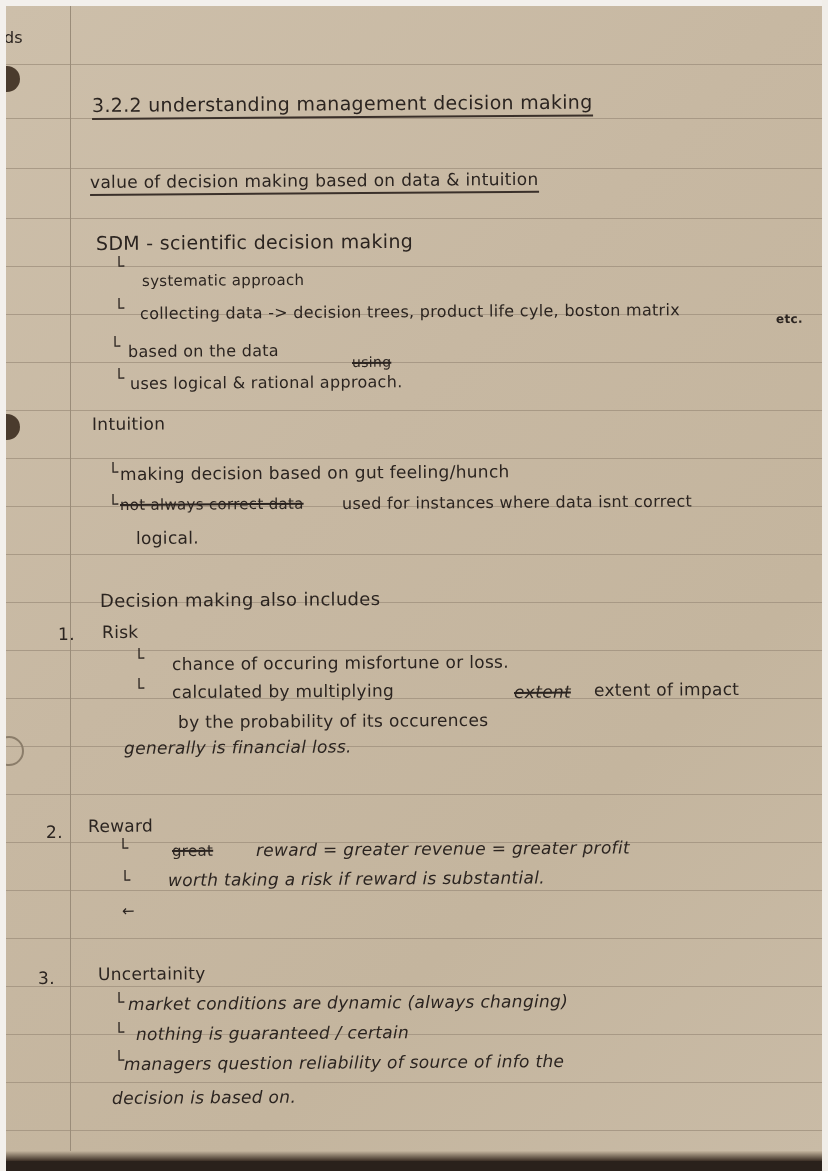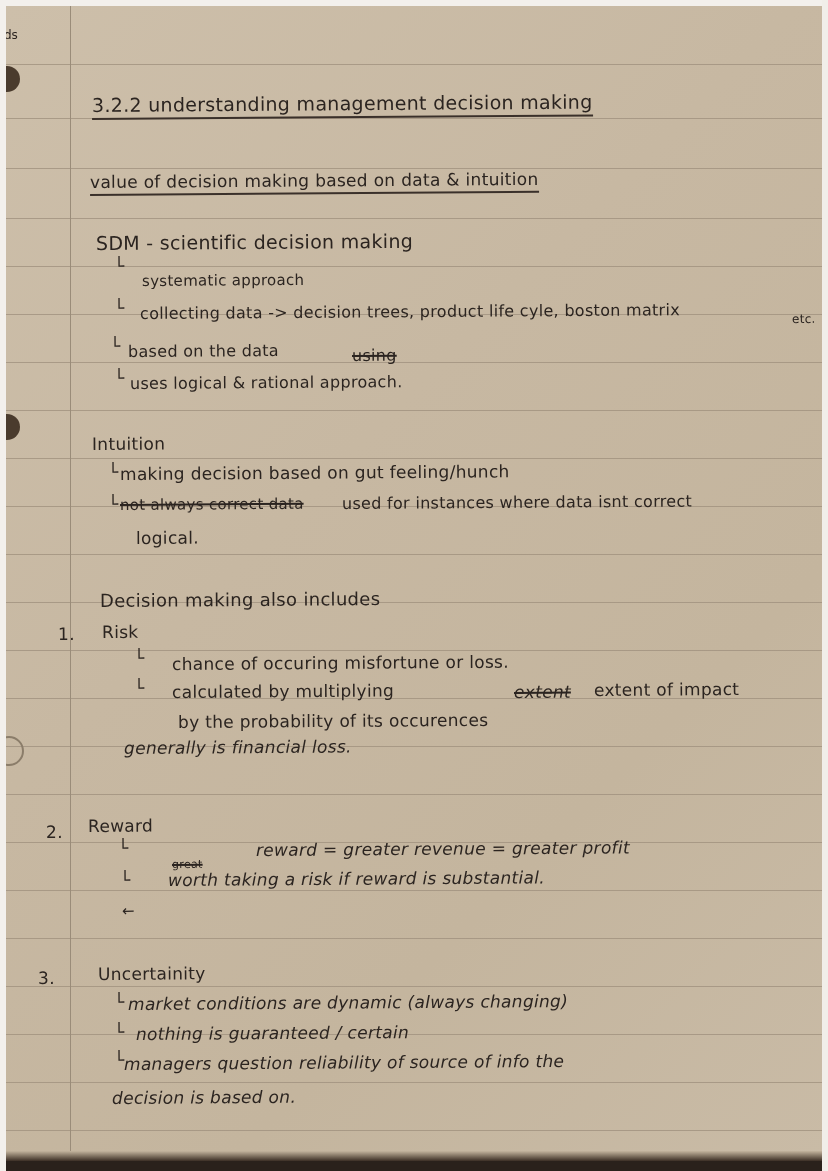--- a/index.html
+++ b/index.html
@@ -25,21 +25,21 @@
   .hole { position:absolute; left:-12px; width:26px; height:26px; border-radius:50%; background:#4a3b2d; }
   .hole.open { background:transparent; border:2px solid #8b7d6a; }
   .hw {
     position:absolute; color:#2b2420; white-space:nowrap;
     font-family:"DejaVu Sans", sans-serif; font-size:17px; letter-spacing:.3px;
     transform:rotate(-0.4deg); transform-origin:left center;
   }
   .ul { border-bottom:2px solid #3a302a; padding-bottom:2px; }
   .strike { text-decoration:line-through; text-decoration-thickness:2px; }
   .small { font-size:12px; }
-  .corner { position:absolute; left:-2px; top:22px; font-size:12px; color:#2b2420; }
+  .corner { position:absolute; left:-2px; top:22px; font-size:16px; color:#2b2420; }
   .bottomshadow { position:absolute; left:0; bottom:0; width:816px; height:10px; background:linear-gradient(#c4b59e,#3c2f25); }
 </style>
 </head>
 <body>
 
 <div class="topstrip"></div>
 <div class="leftstrip"></div>
 <div class="rightstrip"></div>
 
 <div class="paper">
@@ -76,28 +76,28 @@
   <span class="corner">ds</span>
 
   <span class="hw ul" style="left:86px;top:88px;font-size:19px;">3.2.2 understanding management decision making</span>
   <span class="hw ul" style="left:84px;top:166px;">value of decision making based on data &amp; intuition</span>
 
   <span class="hw" style="left:90px;top:226px;font-size:19px;">SDM - scientific decision making</span>
   <span class="hw" style="left:108px;top:250px;">└</span>
   <span class="hw" style="left:136px;top:266px;font-size:15px;">systematic approach</span>
   <span class="hw" style="left:108px;top:292px;">└</span>
   <span class="hw" style="left:134px;top:298px;font-size:16px;">collecting data -&gt; decision trees, product life cyle, boston matrix</span>
-  <span class="hw small" style="left:786px;top:306px;">etc.</span>
+  <span class="hw small" style="left:770px;top:306px;font-weight:bold;">etc.</span>
   <span class="hw" style="left:104px;top:330px;">└</span>
   <span class="hw" style="left:122px;top:336px;font-size:16px;">based on the data</span>
-  <span class="hw strike" style="left:346px;top:340px;font-size:16px;">using</span>
+  <span class="hw strike" style="left:346px;top:348px;font-size:14px;">using</span>
   <span class="hw" style="left:108px;top:362px;">└</span>
   <span class="hw" style="left:124px;top:368px;font-size:16px;">uses logical &amp; rational approach.</span>
 
-  <span class="hw" style="left:86px;top:428px;">Intuition</span>
+  <span class="hw" style="left:86px;top:408px;">Intuition</span>
   <span class="hw" style="left:102px;top:456px;">└</span>
   <span class="hw" style="left:114px;top:458px;">making decision based on gut feeling/hunch</span>
   <span class="hw" style="left:102px;top:488px;">└</span>
   <span class="hw strike" style="left:114px;top:490px;font-size:15px;">not always correct data</span>
   <span class="hw" style="left:336px;top:488px;font-size:16px;">used for instances where data isnt correct</span>
   <span class="hw" style="left:130px;top:522px;">logical.</span>
 
   <span class="hw" style="left:94px;top:584px;font-size:18px;">Decision making also includes</span>
 
   <span class="hw" style="left:52px;top:618px;">1.</span>
@@ -107,21 +107,21 @@
   <span class="hw" style="left:128px;top:672px;">└</span>
   <span class="hw" style="left:166px;top:676px;">calculated by multiplying</span>
   <span class="hw strike" style="left:508px;top:676px;font-style:italic;">extent</span>
   <span class="hw" style="left:588px;top:674px;">extent of impact</span>
   <span class="hw" style="left:172px;top:706px;">by the probability of its occurences</span>
   <span class="hw" style="left:118px;top:732px;font-style:italic;">generally is financial loss.</span>
 
   <span class="hw" style="left:40px;top:816px;">2.</span>
   <span class="hw" style="left:82px;top:810px;">Reward</span>
   <span class="hw" style="left:112px;top:832px;">└</span>
-  <span class="hw strike" style="left:166px;top:836px;font-size:11px;margin-top:16px;">great</span>
+  <span class="hw strike" style="left:166px;top:836px;font-size:15px;">great</span>
   <span class="hw" style="left:250px;top:834px;font-style:italic;">reward = greater revenue = greater profit</span>
   <span class="hw" style="left:114px;top:864px;">└</span>
   <span class="hw" style="left:162px;top:864px;font-style:italic;">worth taking a risk if reward is substantial.</span>
   <span class="hw" style="left:116px;top:896px;font-size:15px;">←</span>
 
   <span class="hw" style="left:32px;top:962px;">3.</span>
   <span class="hw" style="left:92px;top:958px;">Uncertainity</span>
   <span class="hw" style="left:108px;top:986px;">└</span>
   <span class="hw" style="left:122px;top:988px;font-style:italic;">market conditions are dynamic (always changing)</span>
   <span class="hw" style="left:108px;top:1016px;">└</span>

